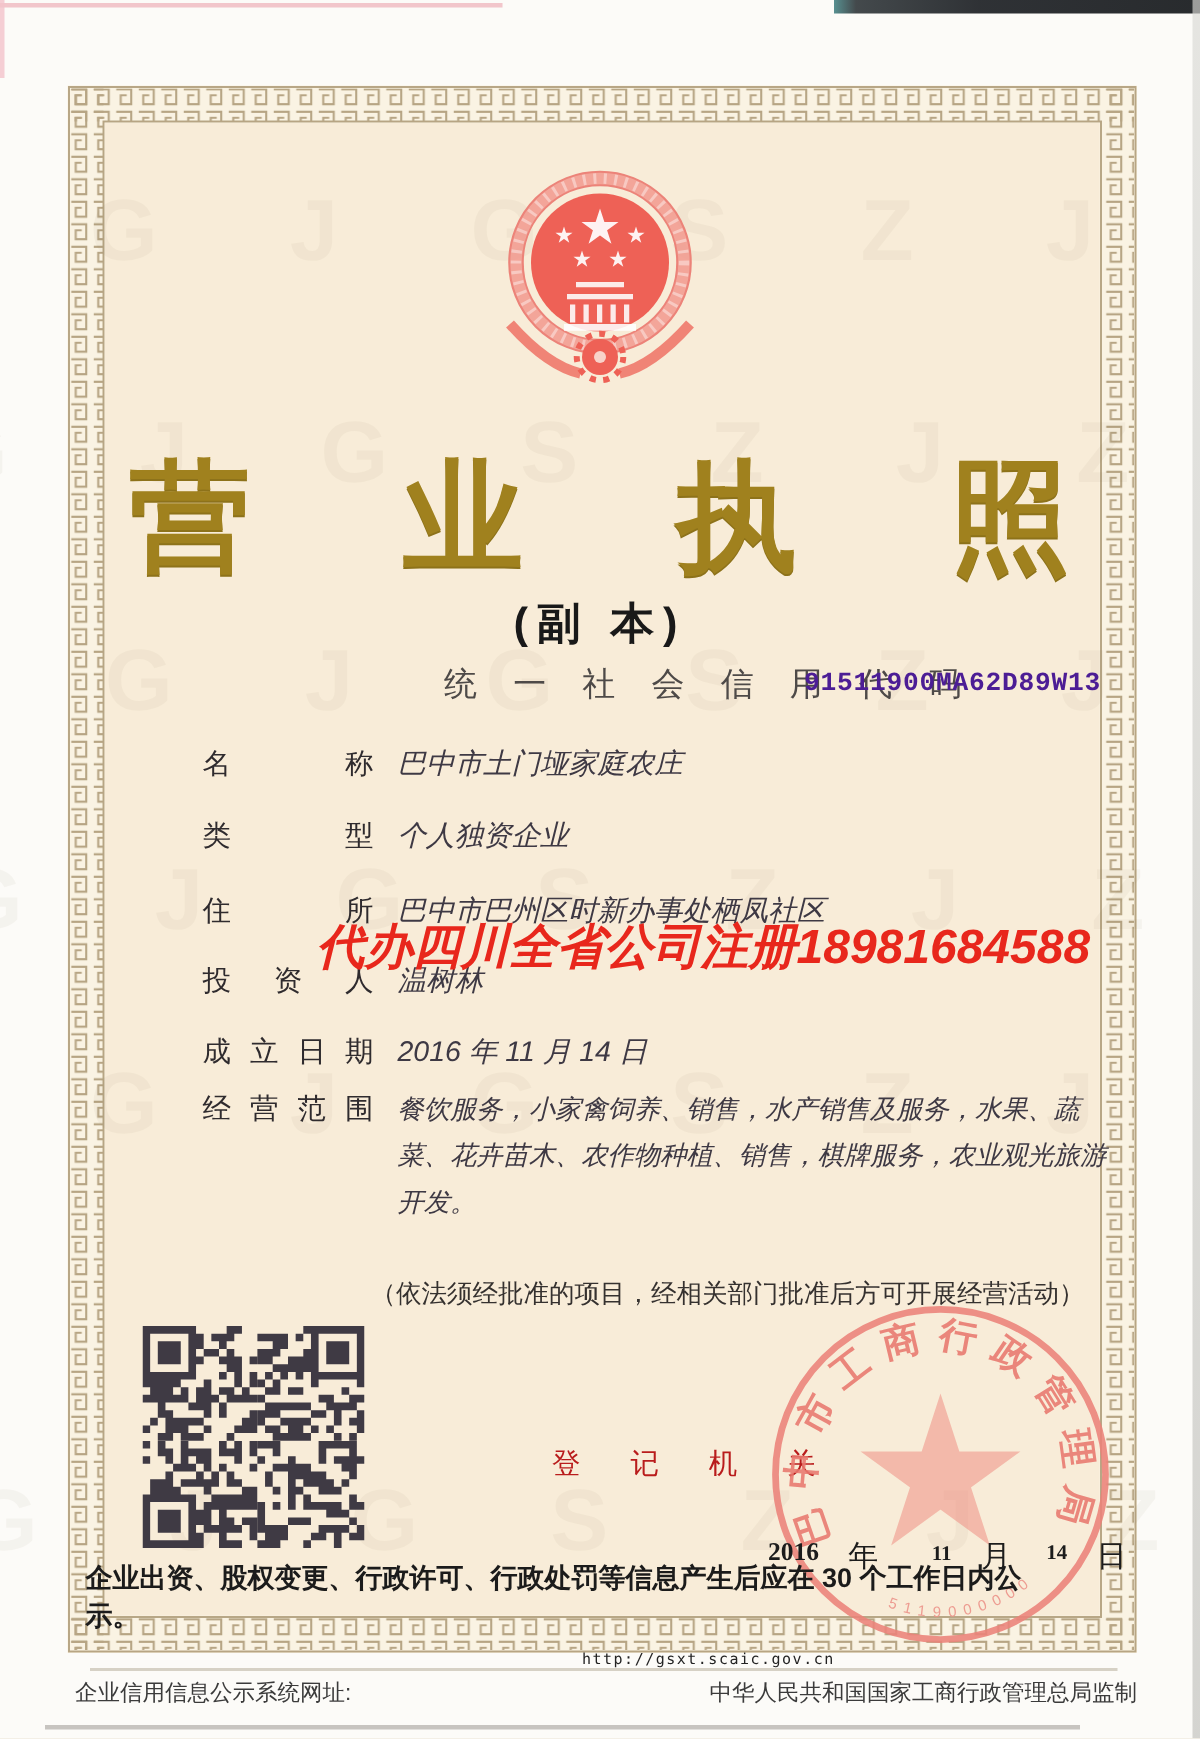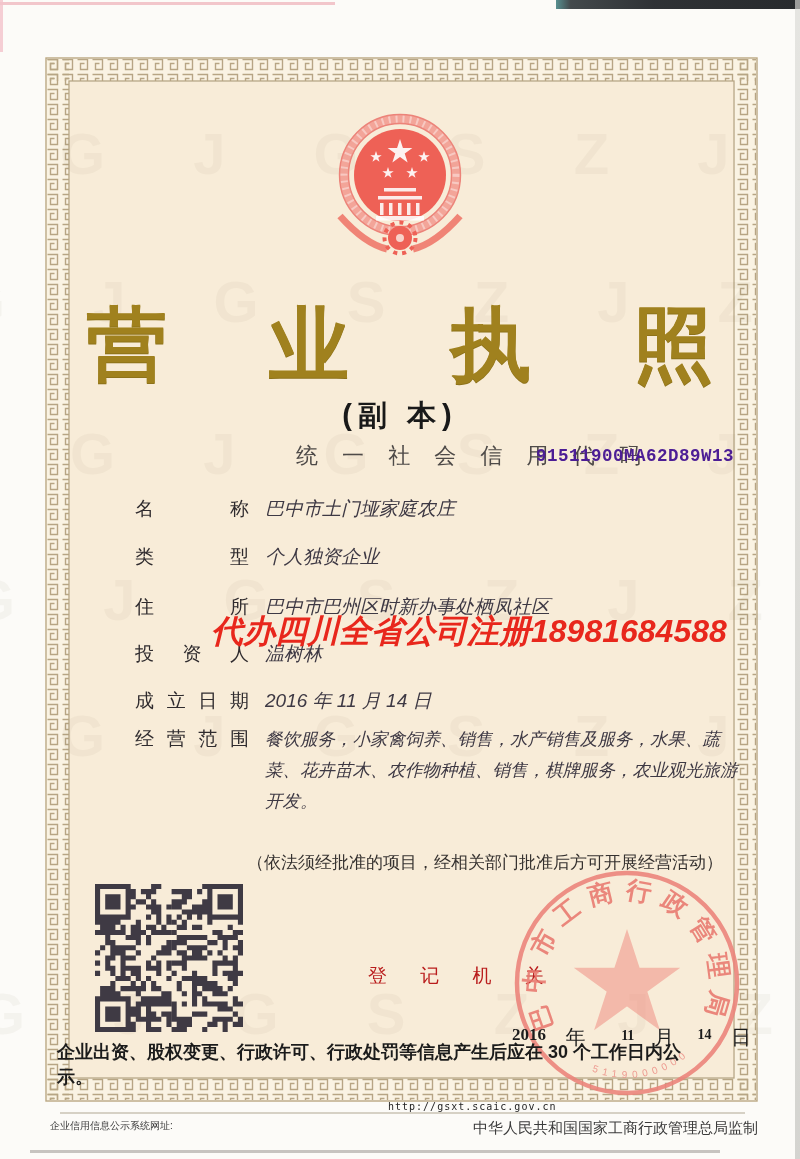--- a/index.html
+++ b/index.html
@@ -27,21 +27,21 @@
   
   #reg-label{left:368px;top:963px;font-size:19px;letter-spacing:14px;color:#b91c1c;}
   
   #date-row{left:512px;top:1024px;width:200px;font-size:20px;color:#1c1c1c;white-space:nowrap;z-index:4;}
   #date-row .num{font-family:"Liberation Serif",serif;font-weight:600;}
   #date-row span{display:inline-block;}
   
   #annual-notes{left:57px;top:1040px;width:632px;font-size:18px;font-weight:600;line-height:24.5px;color:#1b1b1b;z-index:3;}
   #annual-notes p{margin:0;}
   #url-line{left:388px;top:1101px;font-size:10px;letter-spacing:1px;color:#232323;font-family:"DejaVu Sans Mono",monospace;z-index:3;}
-  #footer-left{left:50px;top:1119px;font-size:10px;color:#3b3b3b;}
+  #footer-left{left:50px;top:1119px;font-size:15px;color:#3b3b3b;}
   #footer-right{right:42px;top:1119px;font-size:15px;color:#3b3b3b;}
   
   #artifact-top{left:556px;top:0;width:244px;height:9px;background:linear-gradient(90deg,#4f8a8b 0,#3a4043 6%,#24272b 40%,#1d2023 100%);opacity:.95;}
   #artifact-pink-top{left:0;top:2px;width:335px;height:3px;background:#f0bcc3;opacity:.85;}
   #artifact-pink-left{left:0;top:0;width:3px;height:52px;background:#f3c3ca;opacity:.8;}
   #artifact-right{right:0;top:0;width:5px;height:1159px;background:linear-gradient(180deg,#d9d9d5,#bfbfbb);opacity:.65;}
   #artifact-bottom{left:30px;top:1150px;width:690px;height:2.5px;background:#b9b7b2;opacity:.8;}
   #paper-edge-line{left:60px;top:1112px;width:685px;height:1.5px;background:#cfc9bc;opacity:.85;}
   svg{display:block;}
 </style>

